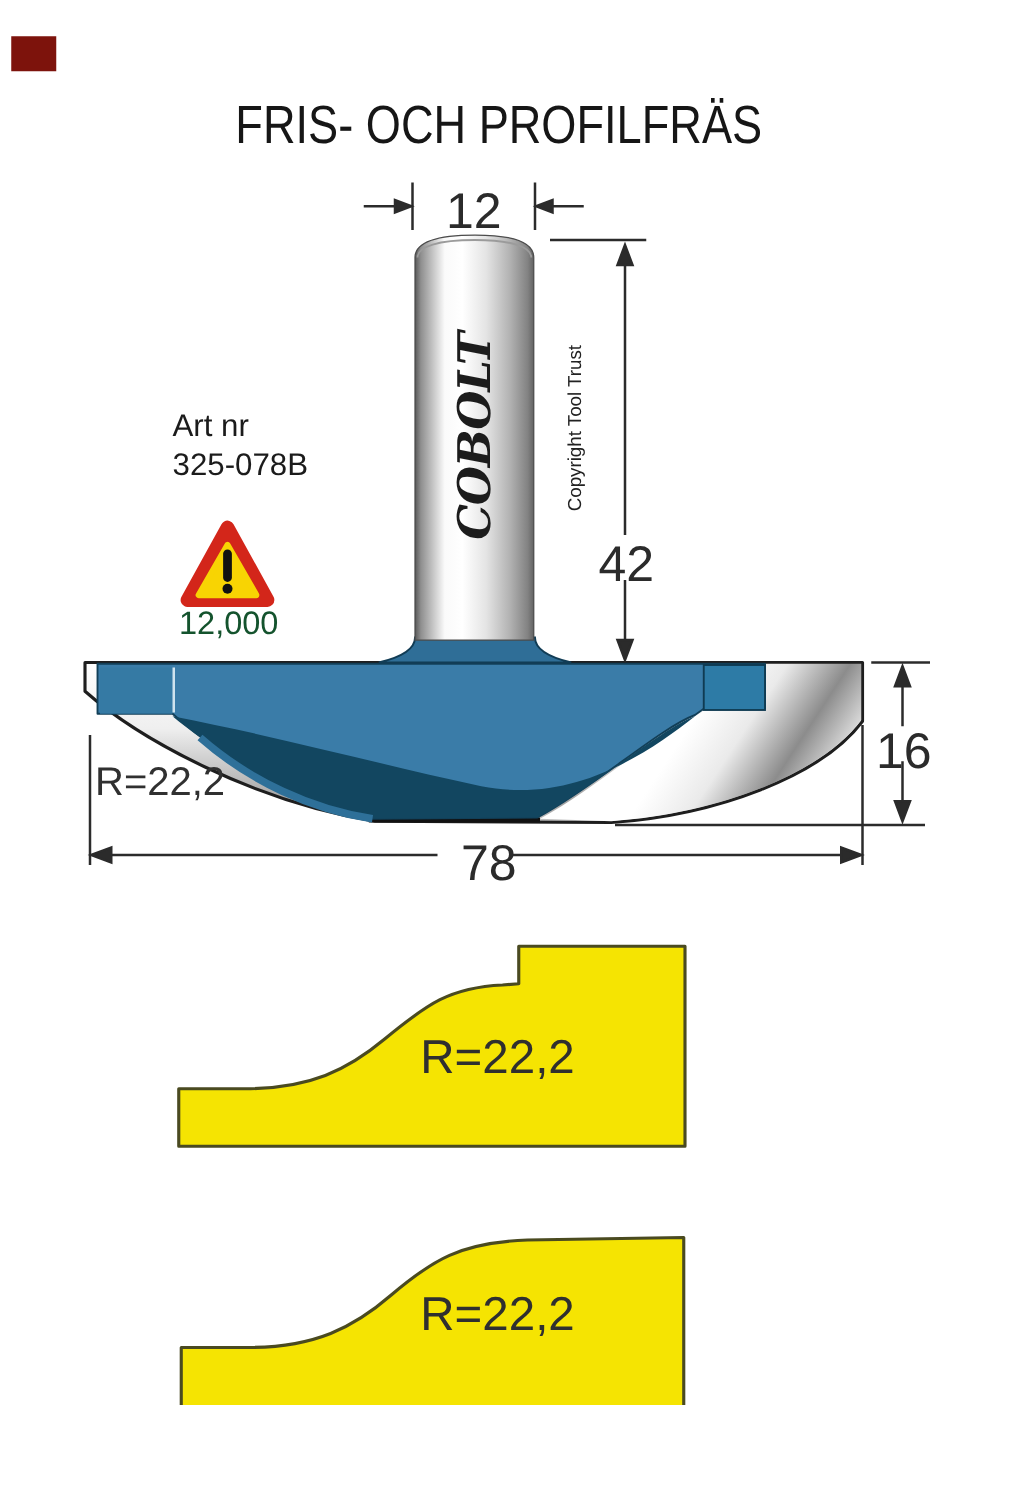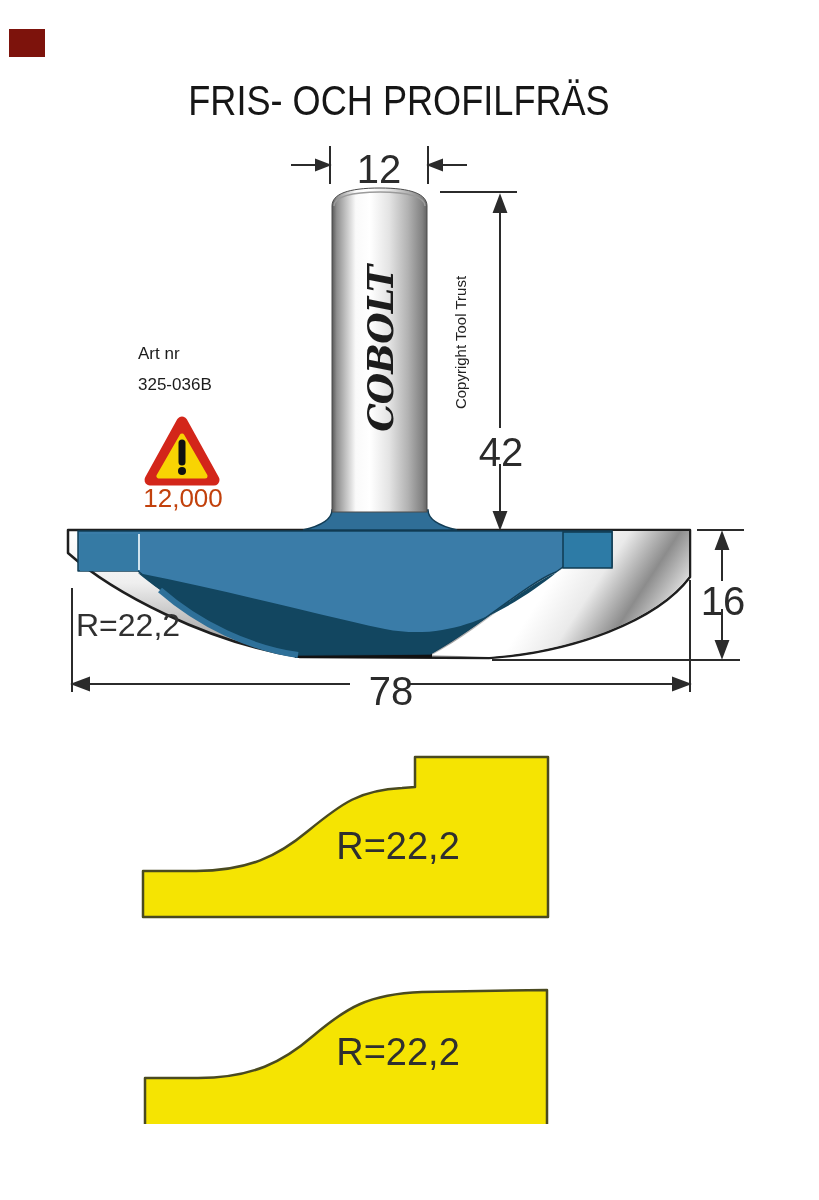--- a/index.html
+++ b/index.html
@@ -7,22 +7,22 @@
         font-family:"Liberation Sans",sans-serif;color:#1b1b1b;}
   .abs{position:absolute;}
   .corner-mark{left:9px;top:29px;width:36px;height:28px;background:#7d130c;}
   .title{left:89px;top:76px;width:620px;text-align:center;font-size:43px;letter-spacing:0;
          transform:scaleX(0.84);transform-origin:50% 50%;white-space:nowrap;color:#161616;}
   .dim-label{font-size:40px;color:#2b2b2b;text-align:center;white-space:nowrap;}
   .lbl-12{left:354px;top:147px;width:50px;}
   .lbl-42{left:476px;top:430px;width:50px;}
   .lbl-16{left:698px;top:579px;width:50px;}
   .lbl-78{left:366px;top:669px;width:50px;}
-  .artnr{left:138px;top:326px;font-size:17px;line-height:31px;color:#1b1b1b;margin-top:12px;}
-  .rpm{left:133px;top:483px;width:100px;text-align:center;font-size:26px;color:#c2410c;}
+  .artnr{left:138px;top:326px;font-size:25px;line-height:31px;color:#1b1b1b;}
+  .rpm{left:133px;top:483px;width:100px;text-align:center;font-size:26px;color:#14532d;}
   .brand{left:290px;top:327px;width:180px;height:44px;line-height:44px;text-align:center;
          transform:rotate(-90deg);transform-origin:50% 50%;
          font-family:"DejaVu Serif",serif;font-style:italic;font-weight:bold;
          font-size:36px;letter-spacing:-1px;color:#1c1c1c;}
   .copyright{left:385px;top:334px;width:150px;height:17px;line-height:17px;text-align:center;
          transform:rotate(-90deg);transform-origin:50% 50%;font-size:15px;color:#222;}
   .radius-cutter{left:76px;top:607px;font-size:32px;color:#303030;white-space:nowrap;}
   .radius-p1{left:308px;top:825px;width:180px;text-align:center;font-size:38px;color:#2f2f2f;}
   .radius-p2{left:308px;top:1031px;width:180px;text-align:center;font-size:38px;color:#2f2f2f;}
   svg{display:block;}
@@ -119,21 +119,21 @@
     </g>
 
     <g>
       <path d="M143,917 L143,871 L196,871 C248,871 278,856 308,831 C342,803 360,790 402,788 L415,787 L415,757 L548,757 L548,917 Z" fill="#f5e402" stroke="#4a4a20" stroke-width="2.5" stroke-linejoin="round"></path>
       <path d="M145,1128 L145,1078 L198,1078 C252,1078 283,1062 313,1036 C346,1008 368,994 422,992 L547,990 L547,1128 Z" fill="#f5e402" stroke="#4a4a20" stroke-width="2.5" stroke-linejoin="round"></path>
     </g>
   </svg>
 
   <div class="abs artnr">
     <div>Art nr</div>
-    <div>325-036B</div>
+    <div>325-078B</div>
   </div>
 
   <div class="abs rpm">12,000</div>
 
   <div class="abs brand">COBOLT</div>
 
   <div class="abs copyright">Copyright Tool Trust</div>
 
   <div class="abs dim-label lbl-12">12</div>
   <div class="abs dim-label lbl-42">42</div>

